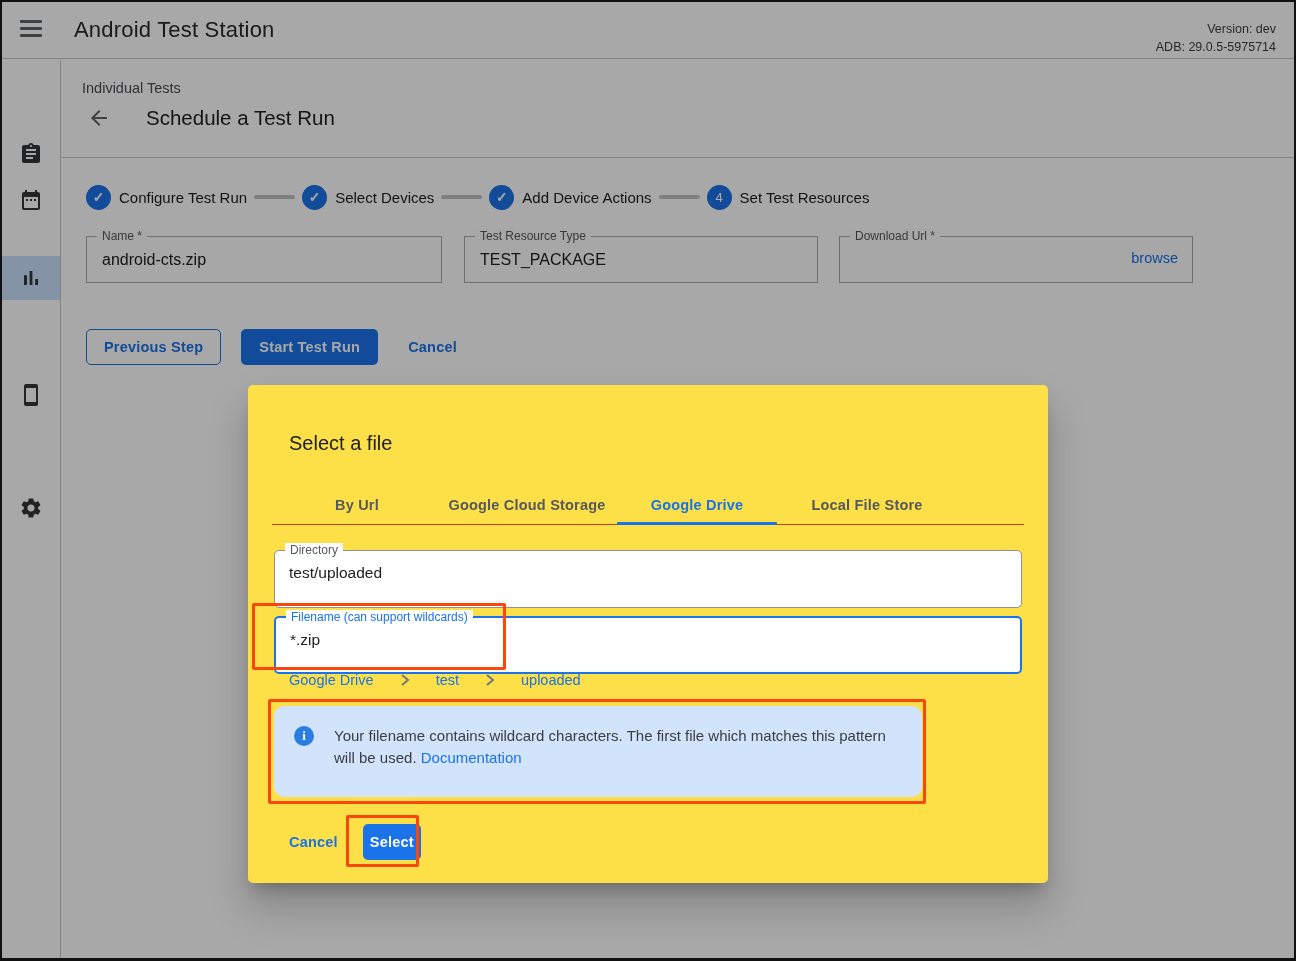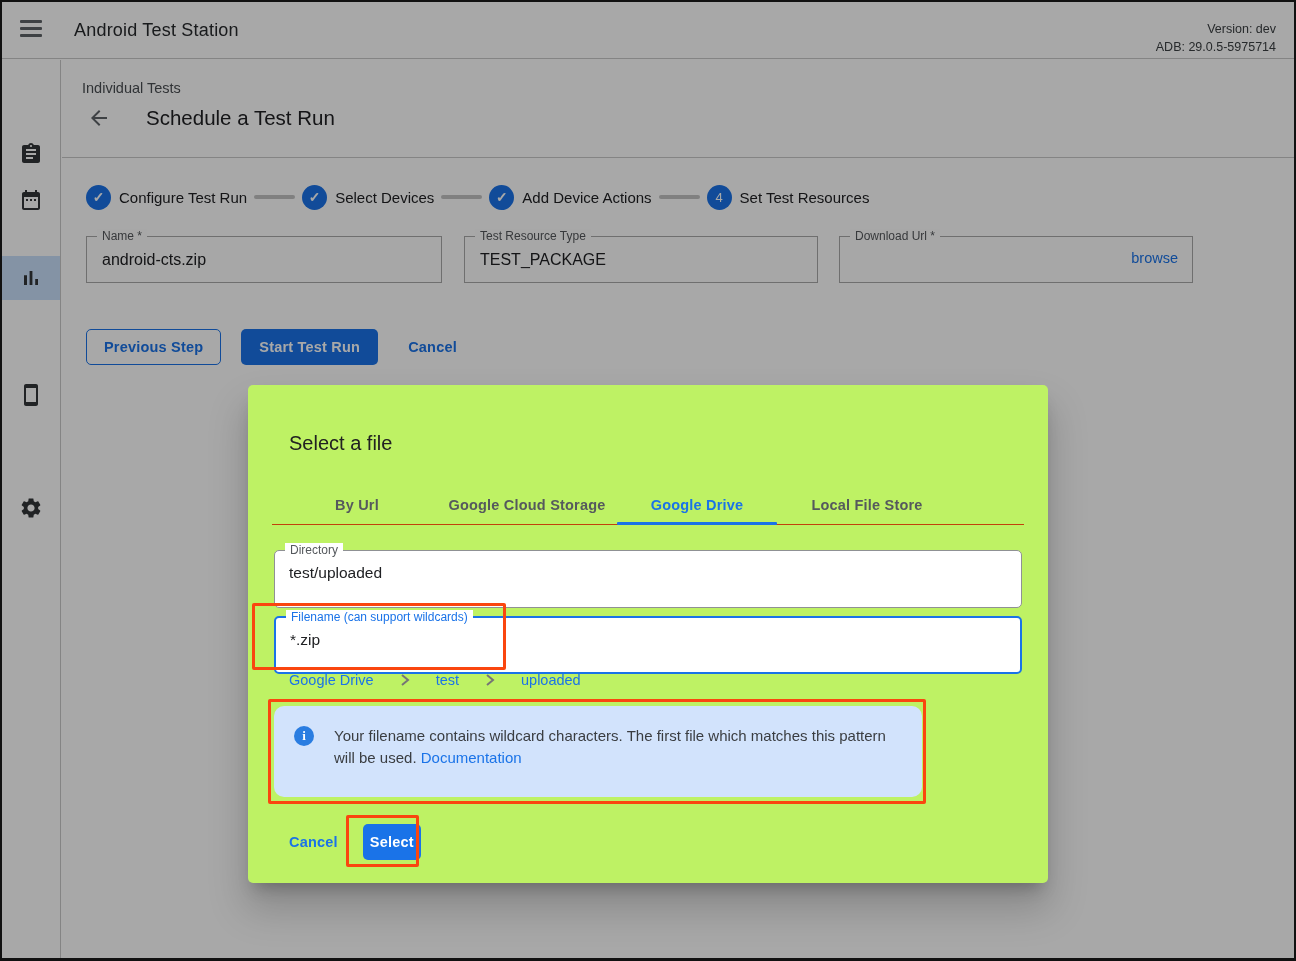--- a/index.html
+++ b/index.html
@@ -7,21 +7,21 @@
   body { font-family:"Liberation Sans", sans-serif; background:#888; }
   #screen {
     position:relative; width:1296px; height:961px; background:#ffffff;
     border:2px solid #111; border-bottom-width:3px; overflow:hidden;
   }
 
   
   .toolbar { position:absolute; left:0; top:0; right:0; height:57px; background:#fff; border-bottom:1px solid #c9c9c9; }
   .hamburger { position:absolute; left:18px; top:18px; width:24px; height:20px; cursor:pointer; }
   .hamburger span { display:block; width:22px; height:2.5px; background:#5f6368; border-radius:1px; margin:0 0 4.5px 0; }
-  .app-title { position:absolute; left:72px; top:0; line-height:56px; font-size:18px; color:#27292c; letter-spacing:.2px; }
+  .app-title { position:absolute; left:72px; top:0; line-height:56px; font-size:22px; color:#27292c; letter-spacing:.2px; }
   .version-box { position:absolute; right:18px; top:18px; text-align:right; font-size:12.5px; color:#3c4043; line-height:1.45; }
 
   
   .sidebar { position:absolute; left:0; top:58px; bottom:0; width:59px; background:#fff; border-right:1px solid #c9c9c9; }
   .nav-item { position:absolute; left:0; width:58px; height:44px; display:flex; align-items:center; justify-content:center; cursor:pointer; }
   .nav-item svg { width:24px; height:24px; fill:#333639; }
   .nav-item.active { background:#c9e0fb; }
 
   
   .section-label { position:absolute; left:80px; top:78px; font-size:14.5px; color:#4a4e52; }
@@ -47,21 +47,21 @@
   
   .btn { display:inline-flex; align-items:center; justify-content:center; height:36px; border-radius:5px; font-size:14.5px; font-weight:bold; letter-spacing:.2px; cursor:pointer; border:0; font-family:inherit; }
   .btn-outlined { border:1px solid #1a73e8; color:#1a73e8; background:transparent; padding:0 17px; }
   .btn-filled { background:#1a73e8; color:#fff; padding:0 18px; }
   .btn-text { color:#1a73e8; background:transparent; padding:0 10px; }
   .page-actions { position:absolute; left:84px; top:327px; display:flex; align-items:center; gap:20px; }
 
   
   .backdrop { position:absolute; inset:0; background:rgba(0,0,0,0.34); z-index:50; }
   .dialog {
-    position:absolute; left:246px; top:383px; width:800px; height:498px; background:#bef264; border-radius:5px; z-index:60;
+    position:absolute; left:246px; top:383px; width:800px; height:498px; background:#fde047; border-radius:5px; z-index:60;
     box-shadow:0 11px 15px -7px rgba(0,0,0,.25), 0 24px 38px 3px rgba(0,0,0,.18);
   }
   .dialog-title { position:absolute; left:41px; top:47px; font-size:20px; color:#212121; }
 
   .tabs { position:absolute; left:24px; top:101px; width:752px; height:39px; border-bottom:1px solid #c2410c; display:flex; }
   .tab { width:170px; height:38px; display:flex; align-items:center; justify-content:center; font-size:14.5px; font-weight:bold; color:#55595d; letter-spacing:.2px; cursor:pointer; position:relative; }
   .tab.active { color:#1a73e8; }
   .tab.active .tab-indicator { position:absolute; left:5px; right:5px; bottom:-1px; height:3px; background:#1a73e8; border-radius:1px; }
 
   .dfield { position:absolute; left:26px; width:748px; height:58px; border:1px solid #8f9194; border-radius:5px; background:#fff; }

